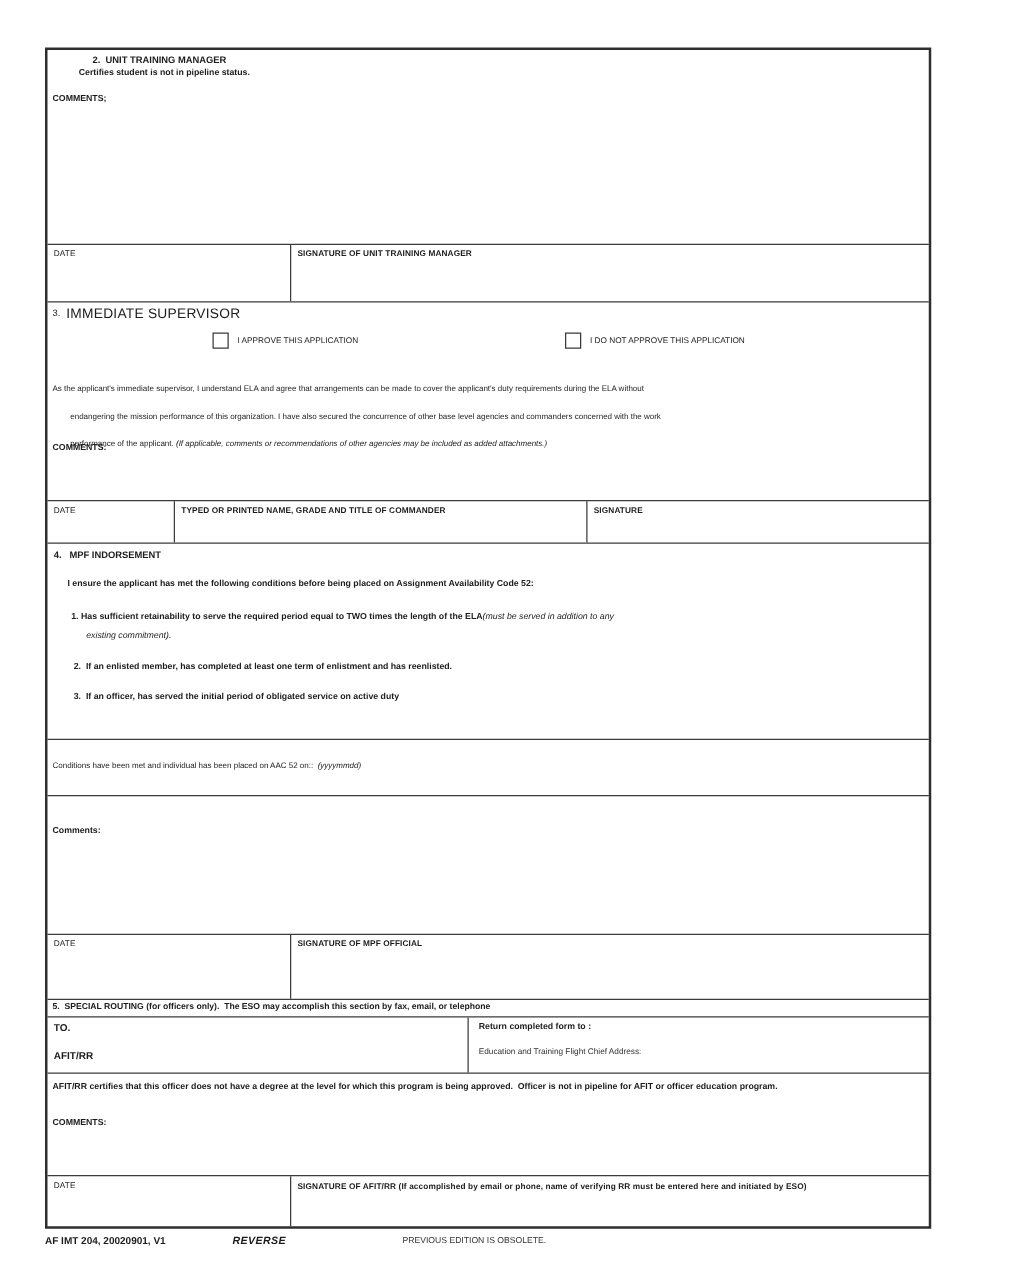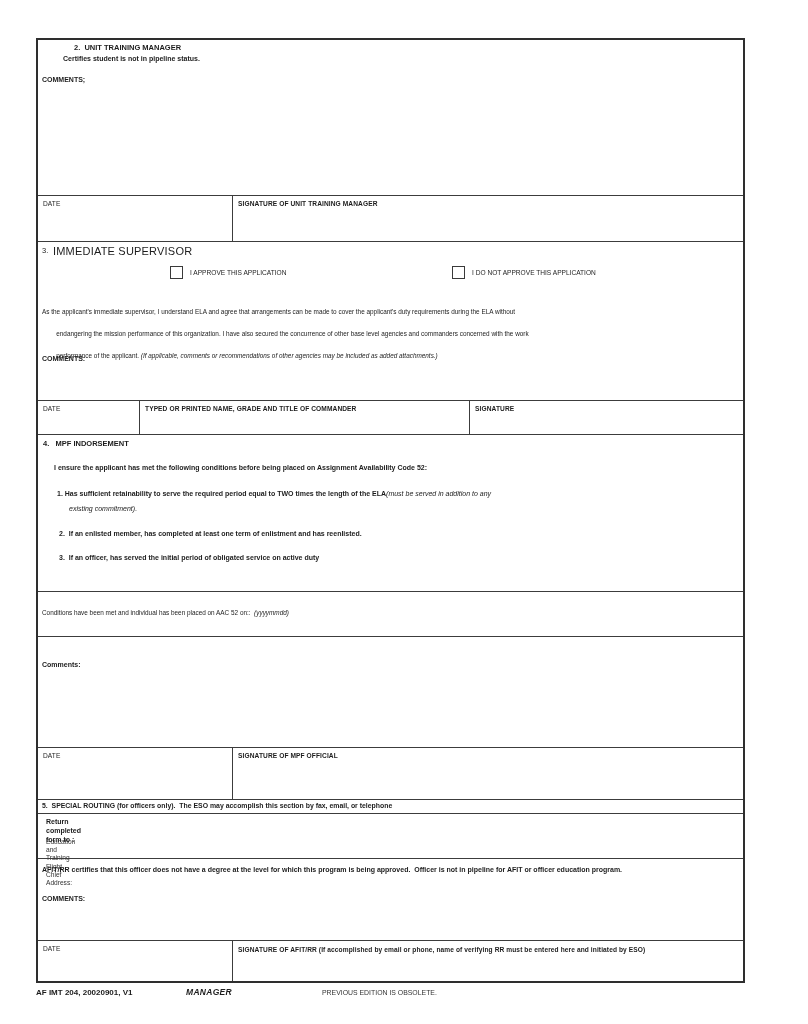--- a/index.html
+++ b/index.html
@@ -92,20 +92,24 @@
       <div class="cell">
         <span class="lab b">SIGNATURE OF MPF OFFICIAL</span>
       </div>
     </div>
 
     <div class="row" style="top:759px;height:14px;display:block;">
       <div class="t b" style="left:4px;top:2px;font-size:6.9px;">5.  SPECIAL ROUTING (for officers only).  The ESO may accomplish this section by fax, email, or telephone</div>
     </div>
 
     <div class="row" style="top:773px;height:45px;">
+      <div class="cell div-r" style="width:337px;">
+        <span class="t b" style="left:5px;top:4px;font-size:8px;">TO.</span>
+        <span class="t b" style="left:5px;top:26px;font-size:8px;">AFIT/RR</span>
+      </div>
       <div class="cell">
         <span class="t b" style="left:8px;top:4px;font-size:7px;">Return completed form to :</span>
         <span class="t" style="left:8px;top:24px;font-size:6.6px;color:#333;">Education and Training Flight Chief Address:</span>
       </div>
     </div>
 
     <div class="row" style="top:818px;height:82px;display:block;">
       <div class="t b" style="left:4px;top:4px;width:698px;font-size:7px;line-height:13px;">AFIT/RR certifies that this officer does not have a degree at the level for which this program is being approved.  Officer is not in pipeline for AFIT or officer education program.</div>
       <div class="t b" style="left:4px;top:36px;font-size:7px;">COMMENTS:</div>
       <div class="area" style="left:2px;top:48px;width:700px;height:32px;"></div>
@@ -115,15 +119,15 @@
       <div class="cell div-r" style="width:195px;">
         <span class="lab">DATE</span>
       </div>
       <div class="cell">
         <span class="lab b" style="max-width:465px;display:block;line-height:10px;">SIGNATURE OF AFIT/RR (If accomplished by email or phone, name of verifying RR must be entered here and initiated by ESO)</span>
       </div>
     </div>
   </div>
 
   <div class="t b" style="left:36px;top:988px;font-size:8px;">AF IMT 204, 20020901, V1</div>
-  <div class="t b i" style="left:186px;top:987px;font-size:8.5px;letter-spacing:.3px;">MANAGER</div>
+  <div class="t b i" style="left:186px;top:987px;font-size:8.5px;letter-spacing:.3px;">REVERSE</div>
   <div class="t" style="left:322px;top:989px;font-size:6.9px;color:#333;">PREVIOUS EDITION IS OBSOLETE.</div>
 </div>
 
 </body></html>

